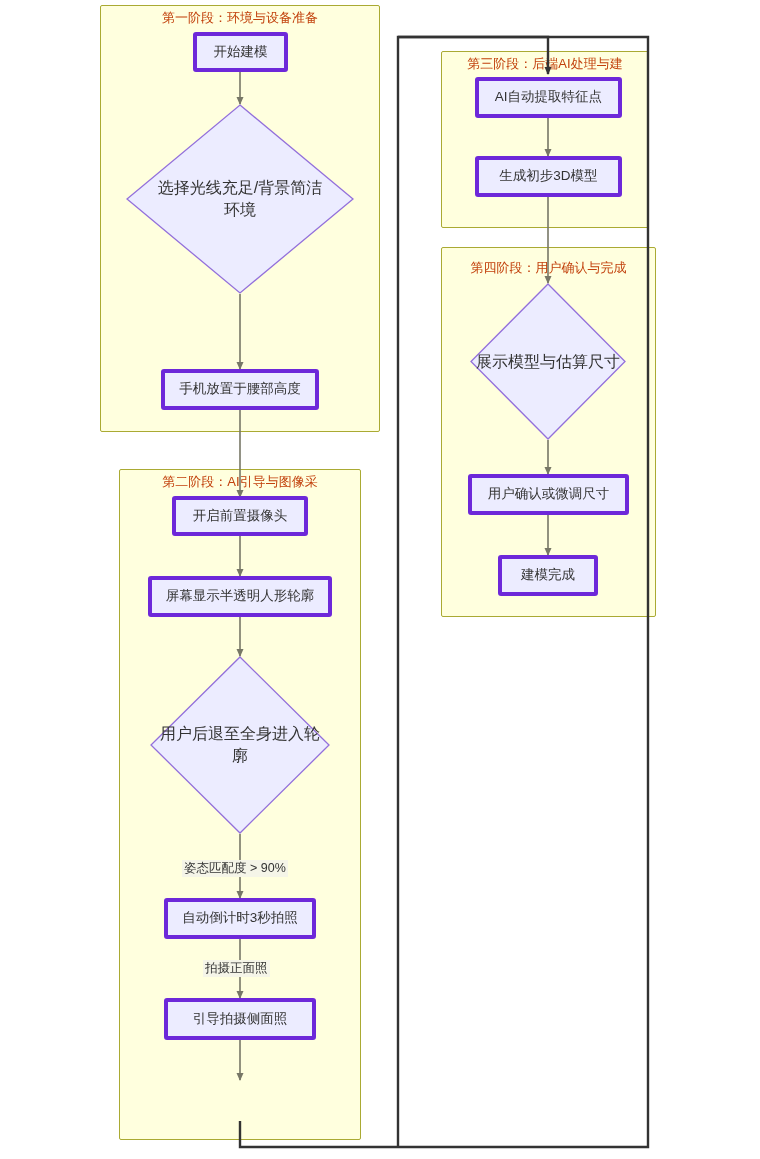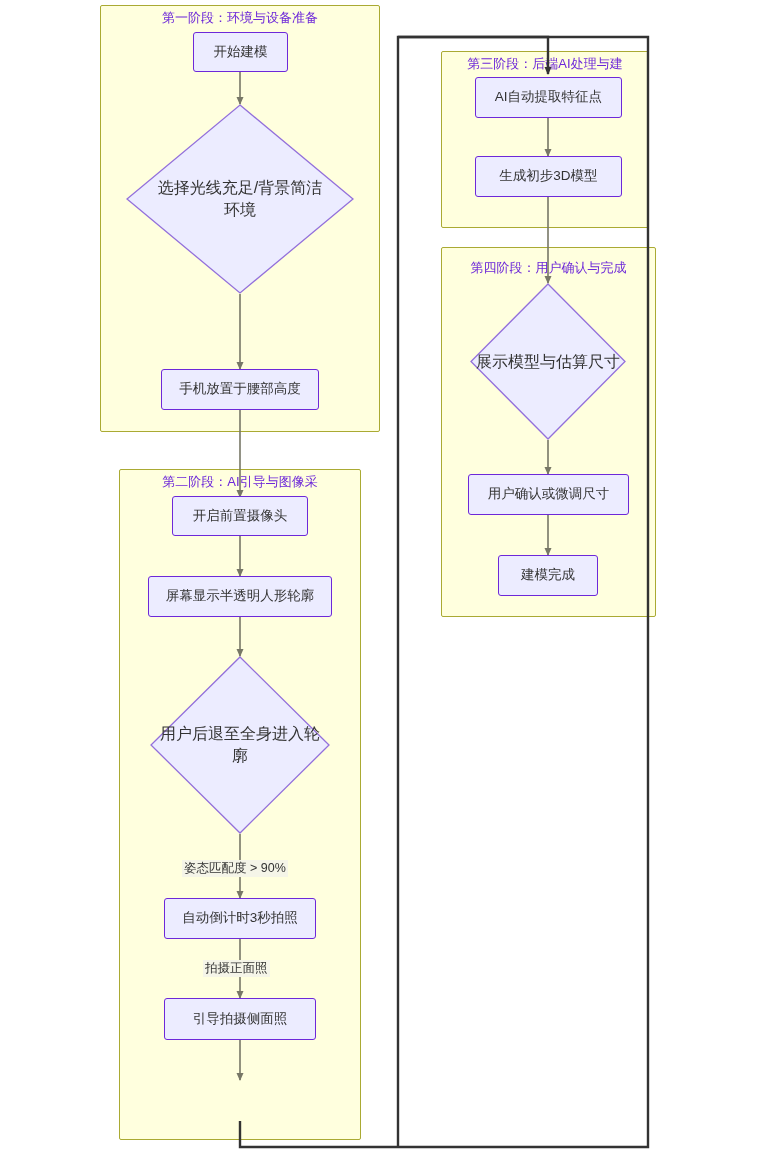--- a/index.html
+++ b/index.html
@@ -5,25 +5,25 @@
   html,body{margin:0;padding:0;background:#ffffff;}
   body{width:760px;height:1159px;position:relative;
        font-family:"Liberation Sans","DejaVu Sans",sans-serif;
        -webkit-font-smoothing:antialiased;}
   #canvas{position:absolute;left:0;top:0;width:760px;height:1159px;overflow:hidden;}
   svg#wires{position:absolute;left:0;top:0;width:760px;height:1159px;}
 
   .cluster{position:absolute;box-sizing:border-box;
            background:#ffffde;border:1px solid #aaaa33;border-radius:2px;}
   .cluster-title{position:absolute;text-align:center;
-                 font-size:13px;color:#6d28d9;white-space:nowrap;
+                 font-size:13px;color:#c2410c;white-space:nowrap;
                  overflow:hidden;}
 
   .node{position:absolute;box-sizing:border-box;
-        background:#ececff;border:1px solid #6d28d9;border-radius:3px;
+        background:#ececff;border:4px solid #6d28d9;border-radius:3px;
         display:flex;align-items:center;justify-content:center;
         text-align:center;font-size:13.5px;color:#333333;line-height:1.35;
         padding:0 8px;}
 
   .diamond{position:absolute;display:flex;align-items:center;
            justify-content:center;text-align:center;}
   .diamond .dshape{position:absolute;left:0;top:0;width:100%;height:100%;}
   .diamond .dlabel{position:relative;z-index:2;font-size:16px;color:#333333;
                    line-height:1.35;max-width:74%;}
 

